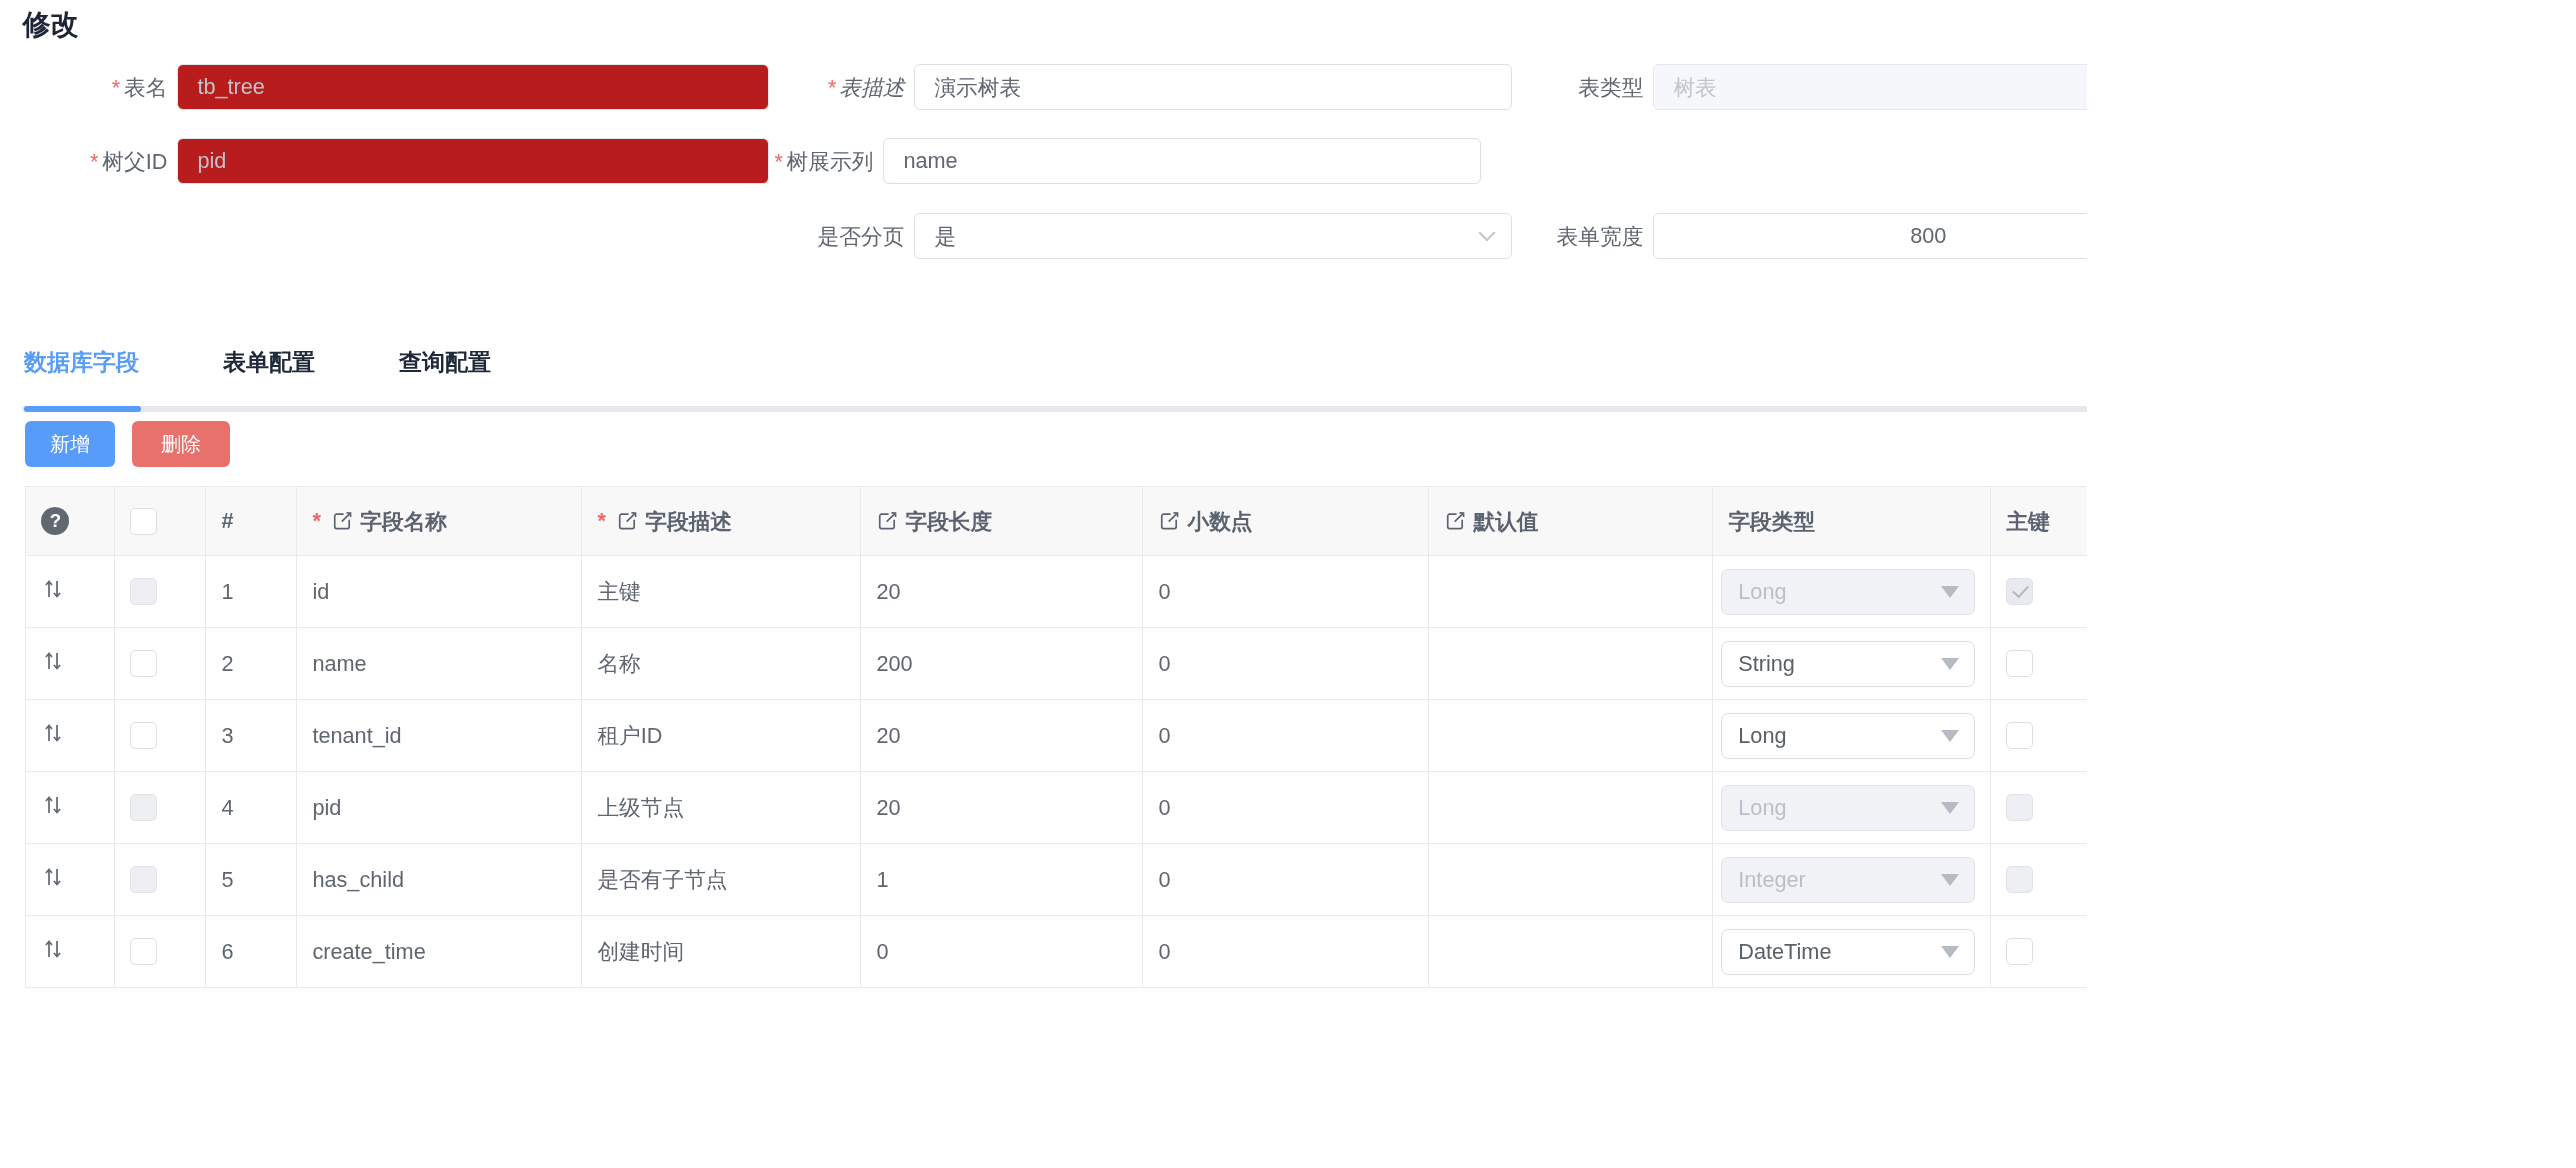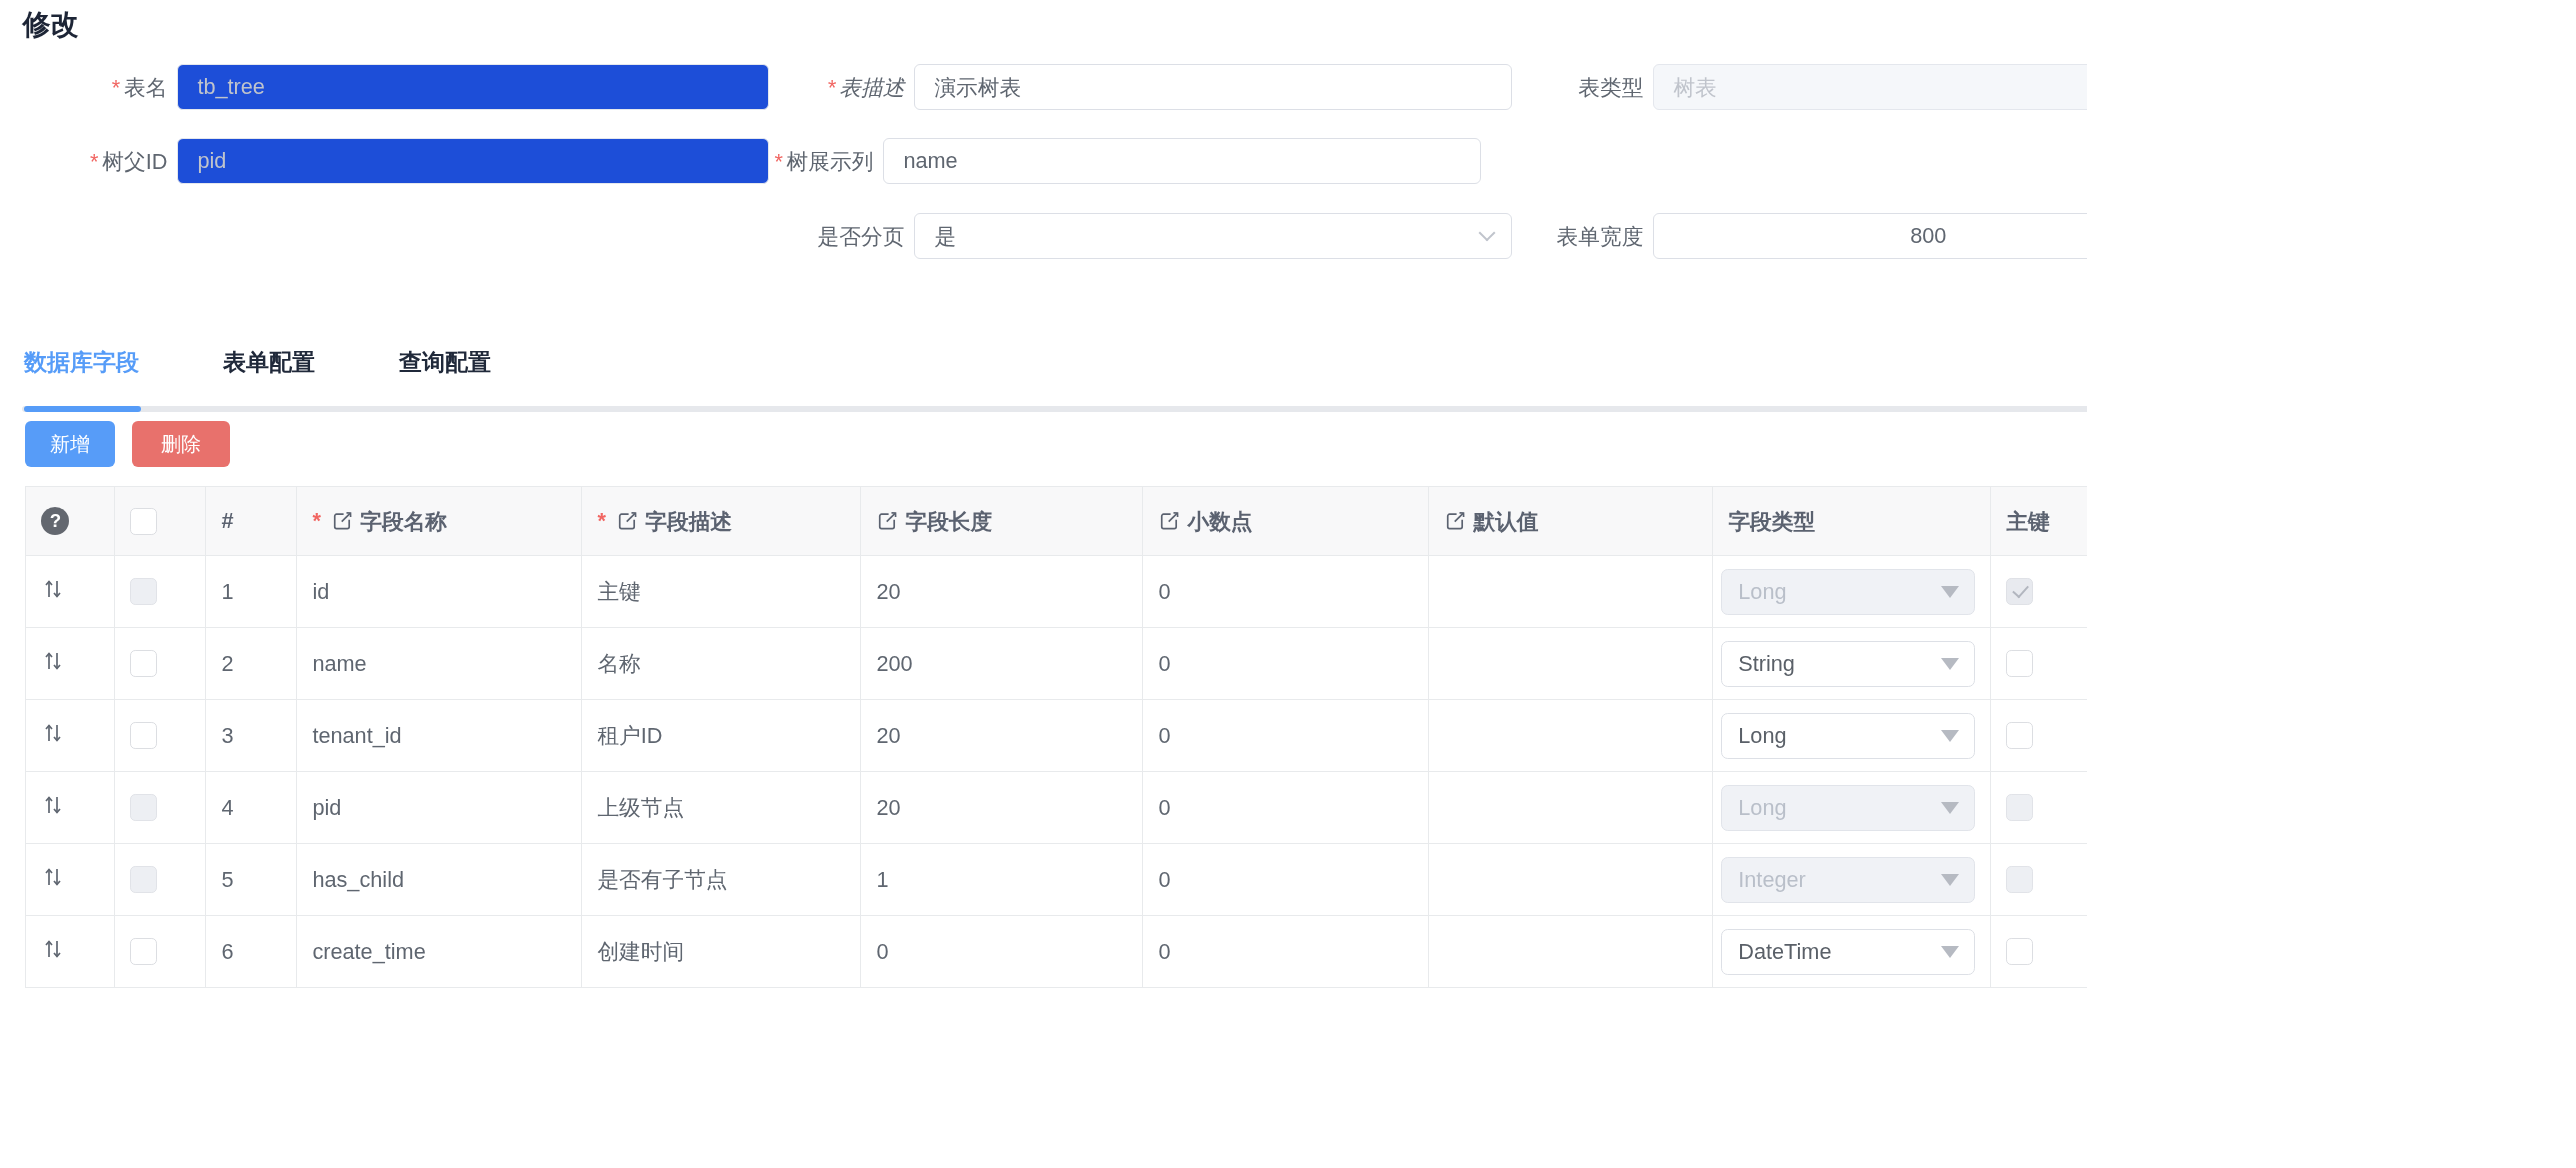--- a/index.html
+++ b/index.html
@@ -10,21 +10,21 @@
   
   .title { position:absolute; left:22.4px; top:6px; font-size:28px; font-weight:600; color:#1d2536; }
   .close { position:absolute; left:2528px; top:3px; font-size:30px; color:#a2a6ad; font-weight:400; cursor:pointer; line-height:1; }
 
   
   .fi { position:absolute; height:46px; display:flex; align-items:center; }
   .lbl { text-align:right; font-size:21.7px; color:#5f6670; padding-right:9.7px; white-space:nowrap; }
   .req { color:#f16662; margin-right:3.7px; font-size:21.7px; }
   .ctrl, .inp { height:46px; border:1.5px solid #dcdfe6; border-radius:6px; font-size:21.7px; color:#5f6670; background:#fff; }
   .inp { padding:0 19.4px; width:100%; outline:none; font-family:inherit; }
-  .inp:disabled { background:#1d4ed8; border-color:#e4e7ed; color:#c0c4cc; }
+  .inp:disabled { background:#b91c1c; border-color:#e4e7ed; color:#c0c4cc; }
   .cw1 { width:592px; } .cw2 { width:598px; }
   .sel { display:flex; align-items:center; justify-content:space-between; padding:0 18px 0 19.4px; cursor:pointer; }
   .sel .sel-t { font-size:21.7px; color:#5f6670; }
   .sel.disabled { background:#f5f7fa; border-color:#e4e7ed; cursor:not-allowed; }
   .sel.disabled .sel-t { color:#c0c4cc; }
   .chev { width:12px; height:12px; border-right:2.2px solid #c0c4cc; border-bottom:2.2px solid #c0c4cc; transform:rotate(45deg) translate(-2.2px,-2.2px); }
 
   
   .num { position:relative; }
   .num-in { text-align:center; padding:0 52px 0 4.5px; }

